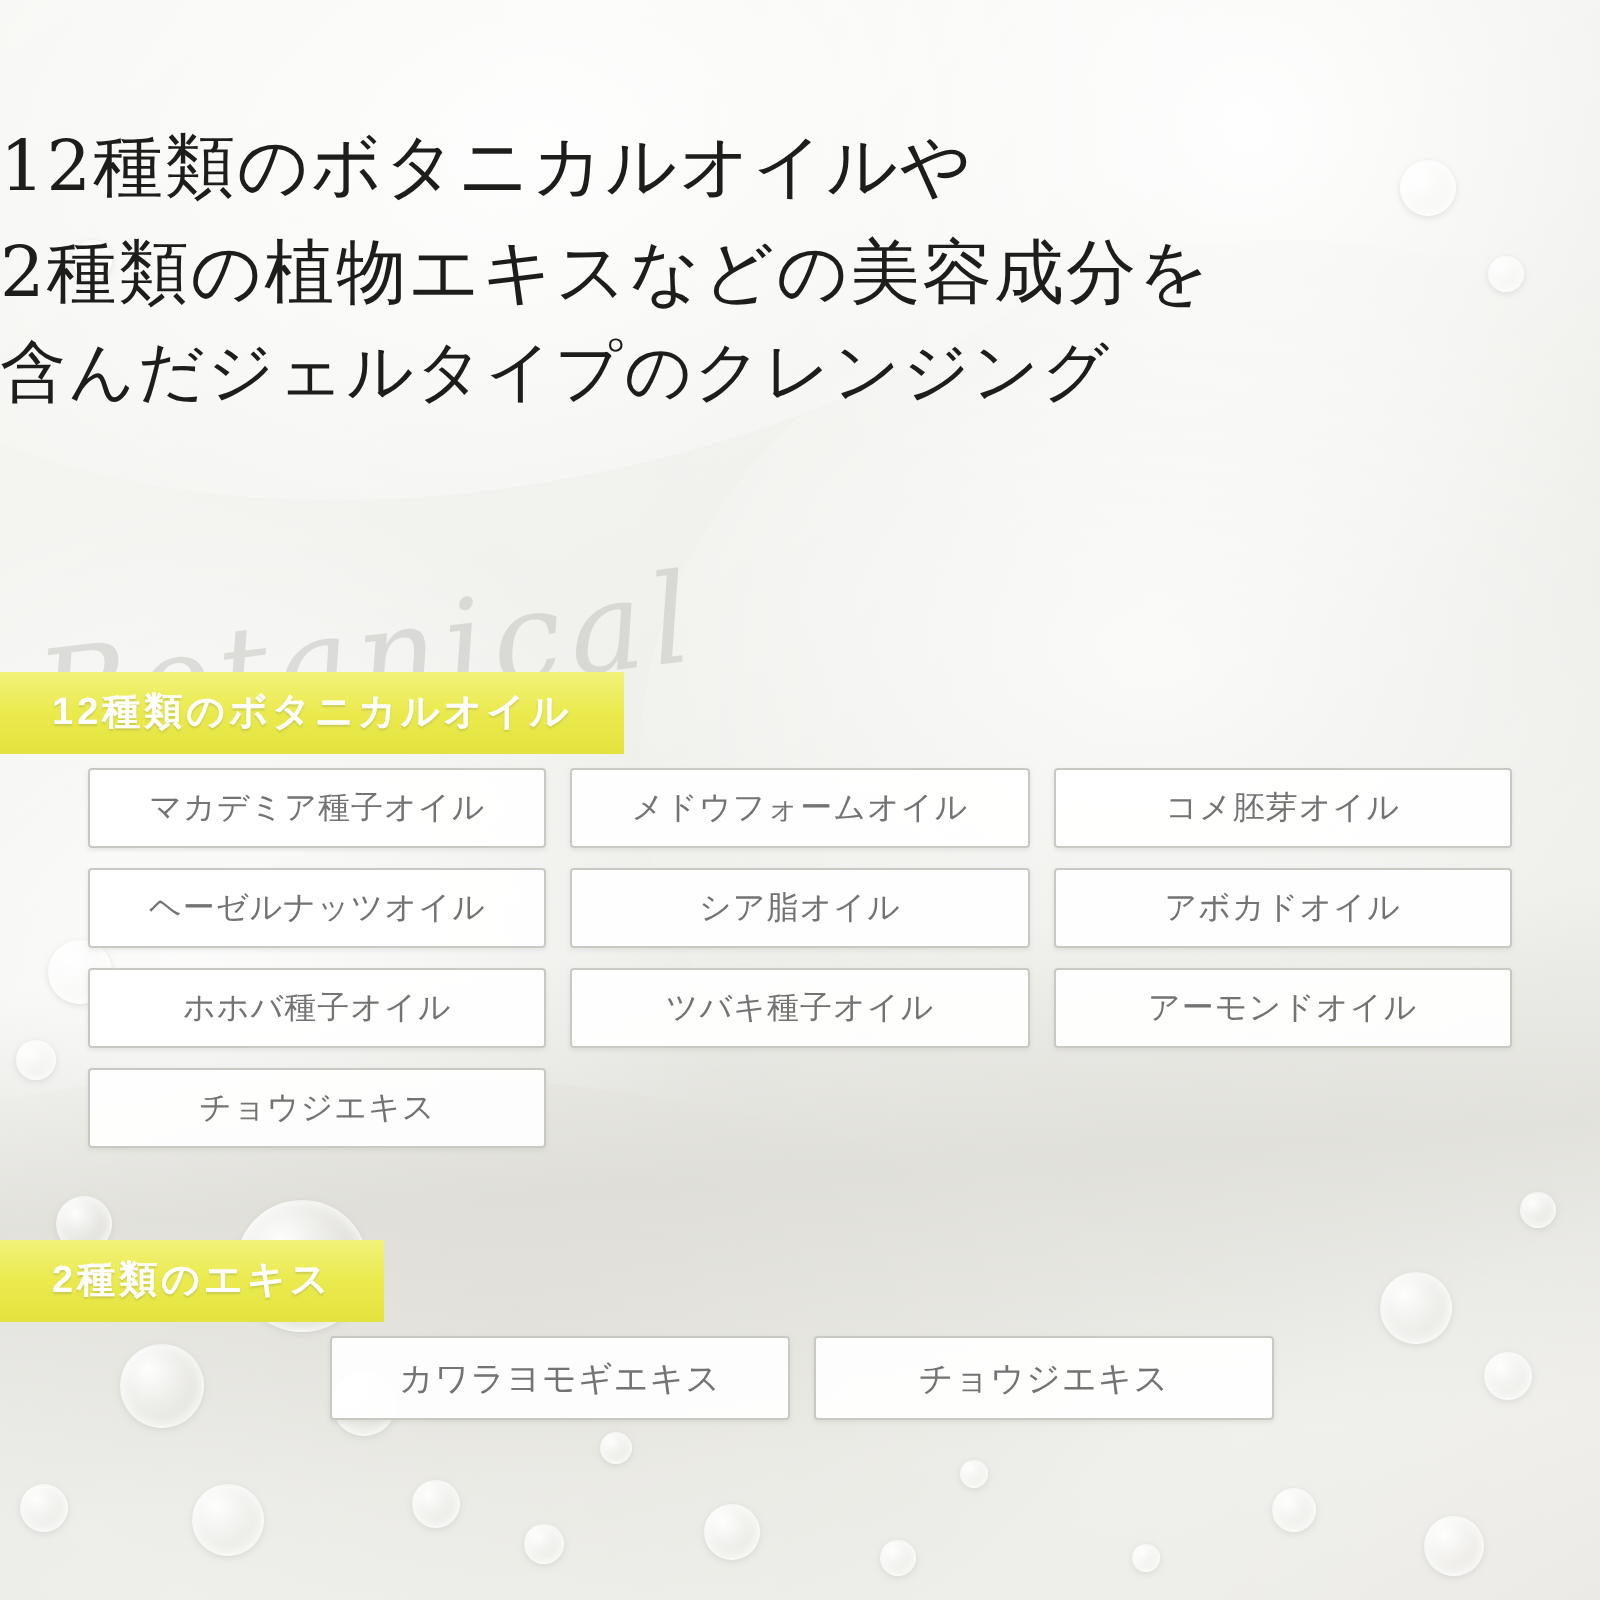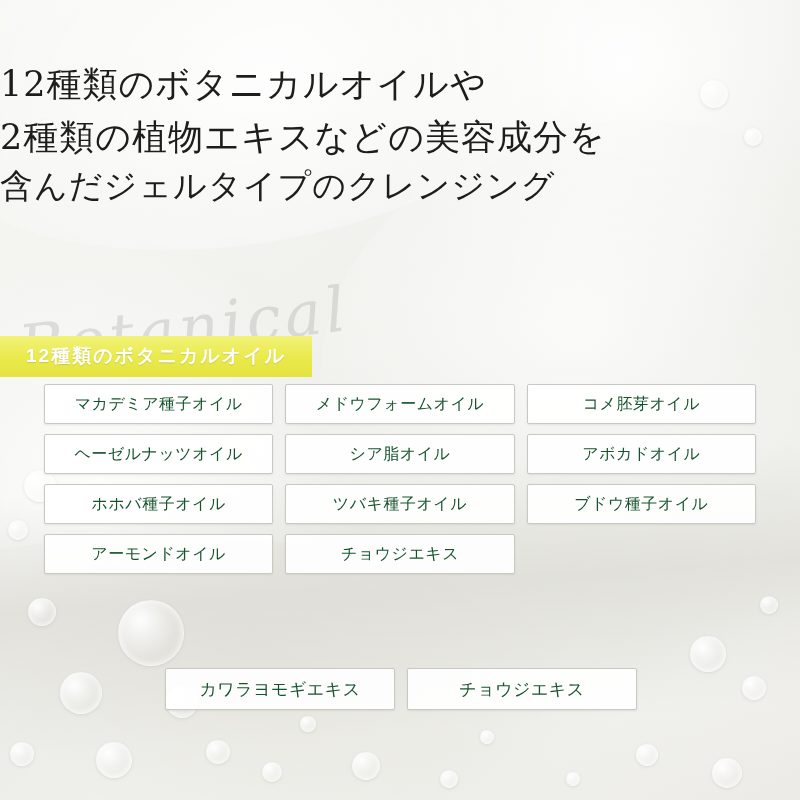--- a/index.html
+++ b/index.html
@@ -135,21 +135,21 @@
   .cell {
     background: rgba(255,255,255,0.92);
     border: 1px solid #c9c9c4;
     border-radius: 2px;
     height: 38px;
     display: flex;
     align-items: center;
     justify-content: center;
     font-size: 16px;
     letter-spacing: 0.5px;
-    color: #14532d;
+    color: #737373;
     box-shadow: 0 1px 2px rgba(170,170,165,0.25);
   }
   #extract-grid .cell { height: 40px; font-size: 17px; }
 </style>
 </head>
 <body>
 
 <div class="poster">
 
   <div class="swirl s1"></div>
@@ -197,24 +197,26 @@
 
   <div class="grid" id="oil-grid">
       <div class="cell">マカデミア種子オイル</div>
       <div class="cell">メドウフォームオイル</div>
       <div class="cell">コメ胚芽オイル</div>
       <div class="cell">ヘーゼルナッツオイル</div>
       <div class="cell">シア脂オイル</div>
       <div class="cell">アボカドオイル</div>
       <div class="cell">ホホバ種子オイル</div>
       <div class="cell">ツバキ種子オイル</div>
-      <div class="cell">ブドウ種子オイル</div>
       <div class="cell">アーモンドオイル</div>
       <div class="cell">チョウジエキス</div>
     </div>
 
+  <div class="ribbon-wrap" style="top:620px;">
+    <span class="ribbon">2種類のエキス</span>
+  </div>
 
   <div class="grid" id="extract-grid">
       <div class="cell">カワラヨモギエキス</div>
       <div class="cell">チョウジエキス</div>
     </div>
 
 </div>
 
 </body></html>

